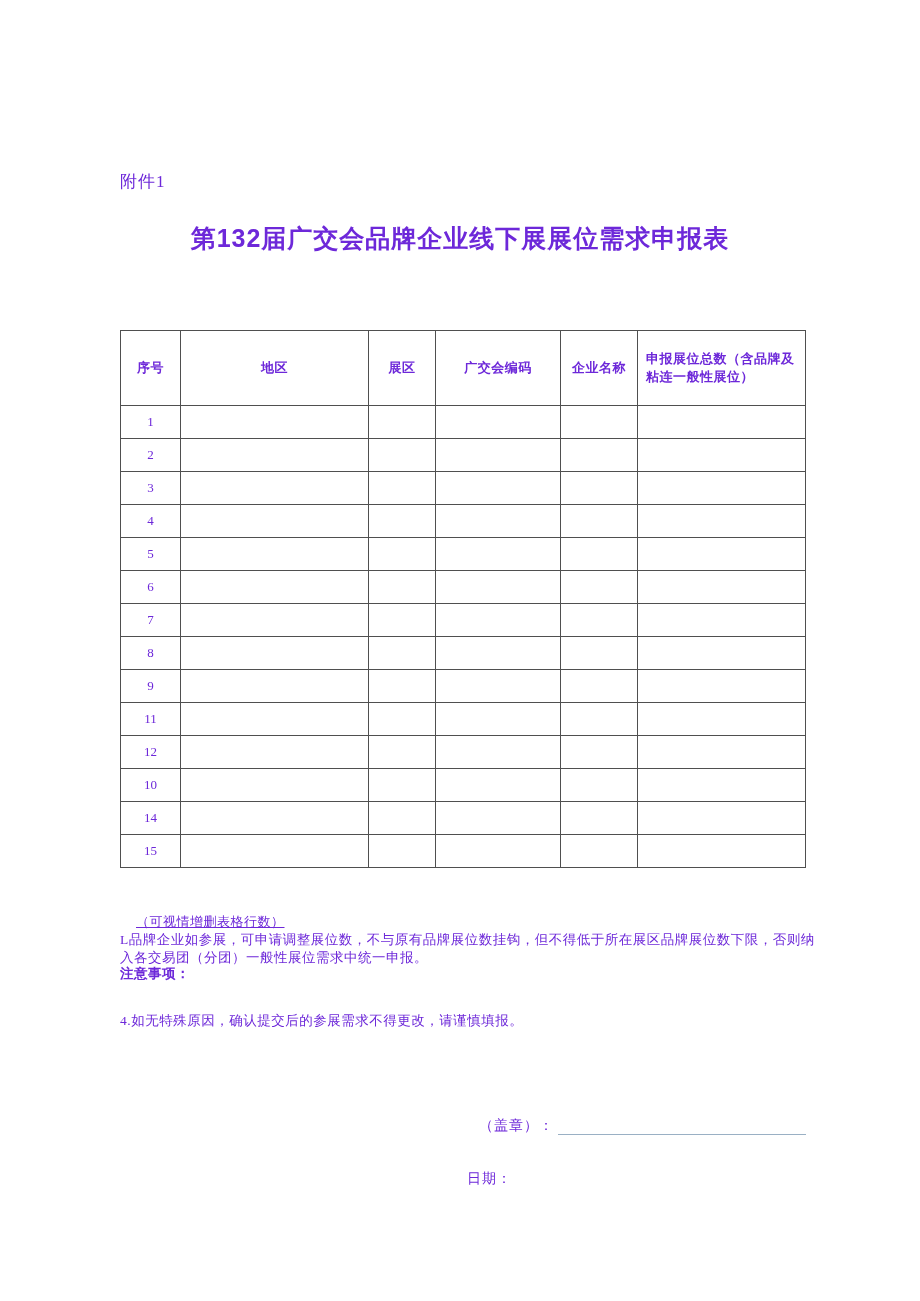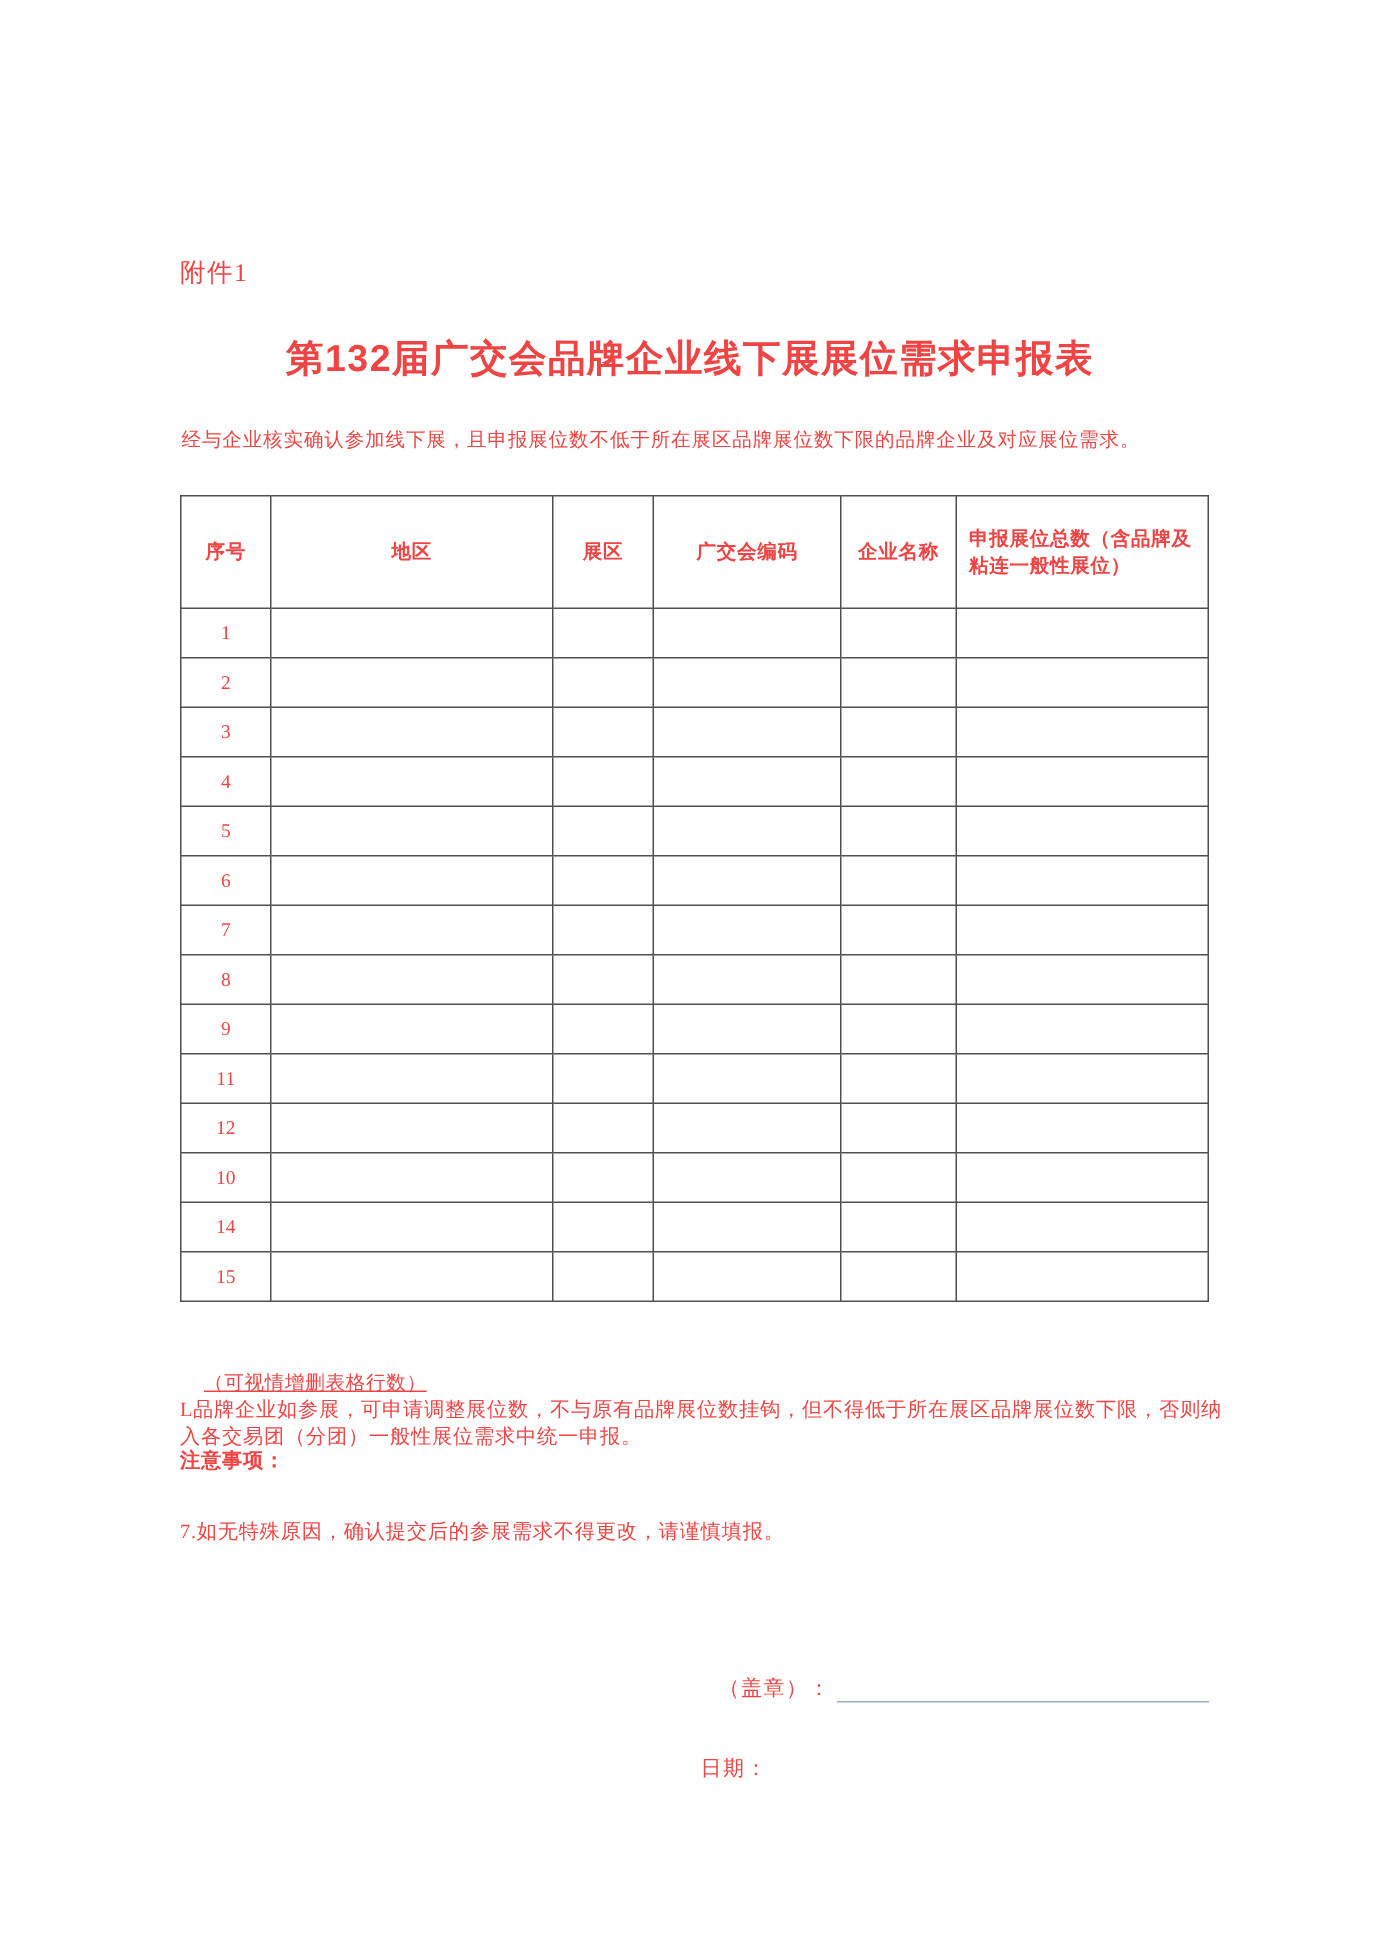--- a/index.html
+++ b/index.html
@@ -2,21 +2,21 @@
 <html><head>
 <meta charset="utf-8">
 <style>
   html, body { margin: 0; padding: 0; background: #ffffff; }
   .page {
     position: relative;
     width: 920px;
     height: 1301px;
     background: #ffffff;
     font-family: "Liberation Serif", "DejaVu Serif", serif;
-    color: #ef4444;
+    color: #6d28d9;
     overflow: hidden;
   }
   .attachment-label {
     position: absolute;
     top: 170px;
     left: 120px;
     font-size: 17px;
     letter-spacing: 1px;
   }
   .page-title {
@@ -128,21 +128,20 @@
 </style>
 </head>
 <body>
 
 <div class="page">
 
   <div class="attachment-label">附件1</div>
 
   <div class="page-title">第132届广交会品牌企业线下展展位需求申报表</div>
 
-  <div class="intro-text">经与企业核实确认参加线下展，且申报展位数不低于所在展区品牌展位数下限的品牌企业及对应展位需求。</div>
 
   <table class="booth-table">
     <colgroup>
         <col style="width: 60px;">
         <col style="width: 188px;">
         <col style="width: 67px;">
         <col style="width: 125px;">
         <col style="width: 77px;">
         <col style="width: 168px;">
       </colgroup>
@@ -271,21 +270,21 @@
         </tr>
       </tbody>
   </table>
 
   <div class="table-note">（可视情增删表格行数）</div>
 
   <div class="notes-heading">注意事项：</div>
 
   <div class="note-item-1">L品牌企业如参展，可申请调整展位数，不与原有品牌展位数挂钩，但不得低于所在展区品牌展位数下限，否则纳入各交易团（分团）一般性展位需求中统一申报。</div>
 
-  <div class="note-item-2">7.如无特殊原因，确认提交后的参展需求不得更改，请谨慎填报。</div>
+  <div class="note-item-2">4.如无特殊原因，确认提交后的参展需求不得更改，请谨慎填报。</div>
 
   <div class="seal-row">
     <span>（盖章）：</span>
     <span class="seal-line"></span>
   </div>
 
   <div class="date-row">日期：</div>
 
 </div>
 

